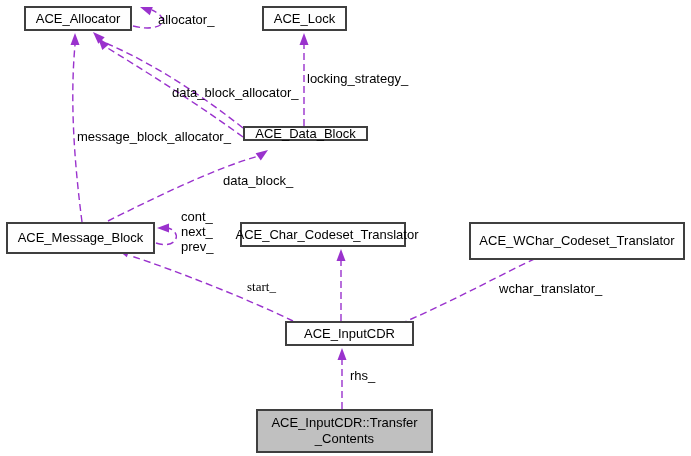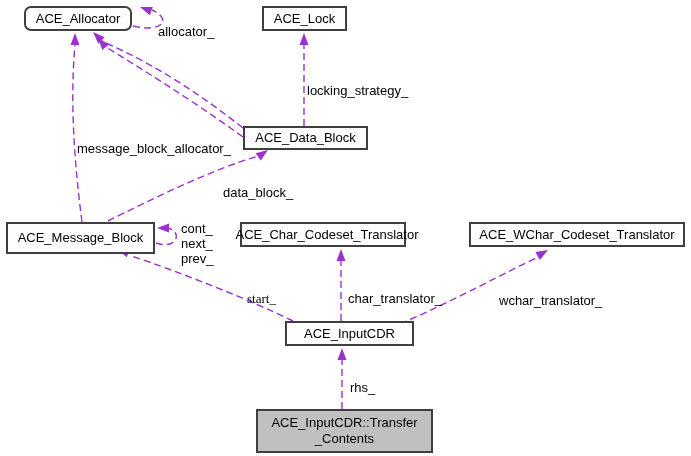--- a/index.html
+++ b/index.html
@@ -20,21 +20,20 @@
     position:absolute; box-sizing:border-box;
     border:2px solid var(--node-border); background:var(--node-fill);
     display:flex; align-items:center; justify-content:center;
     text-align:center; white-space:pre-line; line-height:16px;
     cursor:pointer;
   }
   .node.highlight{background:var(--highlight-fill);}
   .elabel{
     position:absolute; white-space:pre-line; line-height:15px;
     color:var(--text);
-    margin-top:12px;
   }
   .elabel.center{text-align:center;}
 </style>
 </head>
 <body>
 
 <div class="canvas">
 
   <svg class="edges" viewBox="0 0 691 456" xmlns="http://www.w3.org/2000/svg">
 
@@ -87,52 +86,52 @@
       <path d="M 400,324 C 460,298 505,272 539,257"></path>
       <polygon points="548,250 539.9,259.9 535.4,252.1"></polygon>
     </g>
 
     <g>
       <path d="M 342,409 L 342,360"></path>
       <polygon points="342,348 337.5,360 346.5,360"></polygon>
     </g>
   </svg>
 
-  <div class="node" style="left:24px;top:6px;width:108px;height:25px;border-radius:7px;">ACE_Allocator</div>
+  <div class="node" style="left:24px;top:6px;width:108px;height:25px;">ACE_Allocator</div>
 
   <div class="node" style="left:262px;top:6px;width:85px;height:25px;text-align:right;">ACE_Lock</div>
 
-  <div class="node" style="left:243px;top:126px;width:125px;height:24px;">ACE_Data_Block</div>
+  <div class="node" style="left:243px;top:126px;width:125px;height:15px;">ACE_Data_Block</div>
 
   <div class="node" style="left:6px;top:222px;width:149px;height:32px;">ACE_Message_Block</div>
 
   <div class="node" style="left:240px;top:222px;width:166px;height:25px;padding-left:8px;">ACE_Char_Codeset_Translator</div>
 
-  <div class="node" style="left:469px;top:222px;width:216px;height:25px;">ACE_WChar_Codeset_Translator</div>
+  <div class="node" style="left:469px;top:222px;width:216px;height:38px;">ACE_WChar_Codeset_Translator</div>
 
   <div class="node" style="left:285px;top:321px;width:129px;height:25px;">ACE_InputCDR</div>
 
   <div class="node highlight" style="left:256px;top:409px;width:177px;height:44px;">ACE_InputCDR::Transfer
 _Contents</div>
 
   <div class="elabel" style="left:158px;top:12px;">allocator_</div>
 
 
+  <div class="elabel" style="left:172px;top:85px;">data_block_allocator_</div>
 
   <div class="elabel" style="left:307px;top:71px;">locking_strategy_</div>
 
   <div class="elabel" style="left:77px;top:129px;">message_block_allocator_</div>
 
   <div class="elabel" style="left:223px;top:173px;">data_block_</div>
 
   <div class="elabel" style="left:181px;top:209px;">cont_
 next_
 prev_</div>
 
   <div class="elabel" style="left:247px;top:279px;font-family:Liberation Serif, serif;">start_</div>
 
-  <div class="elabel" style="left:348px;top:279px;">char_translator_</div>
 
   <div class="elabel" style="left:499px;top:281px;">wchar_translator_</div>
 
   <div class="elabel" style="left:350px;top:368px;">rhs_</div>
 
 </div>
 
 </body></html>

